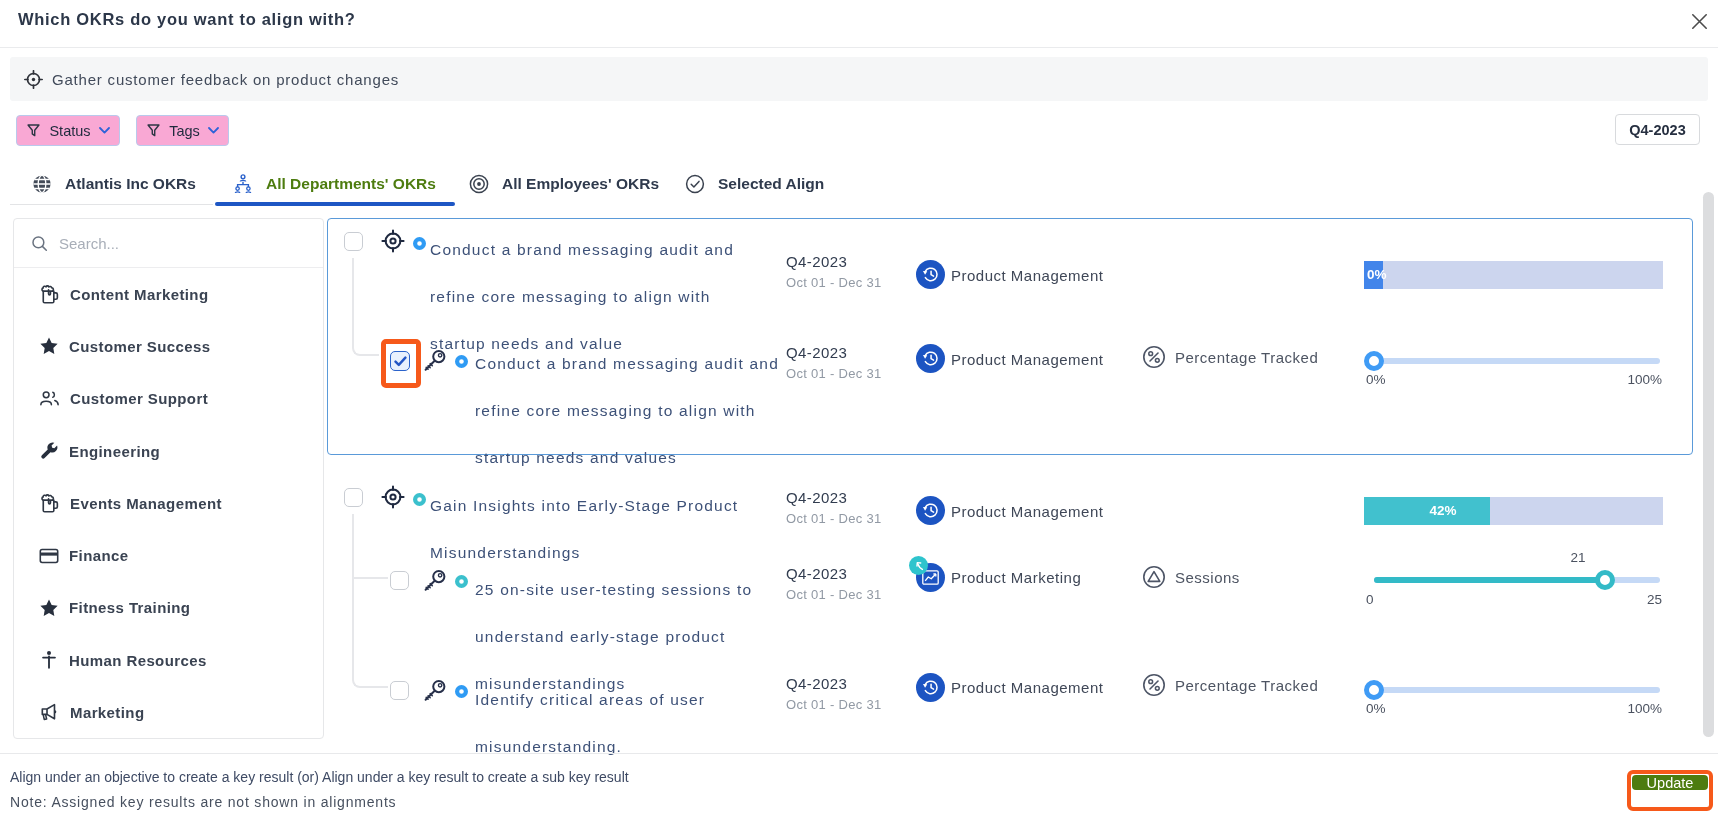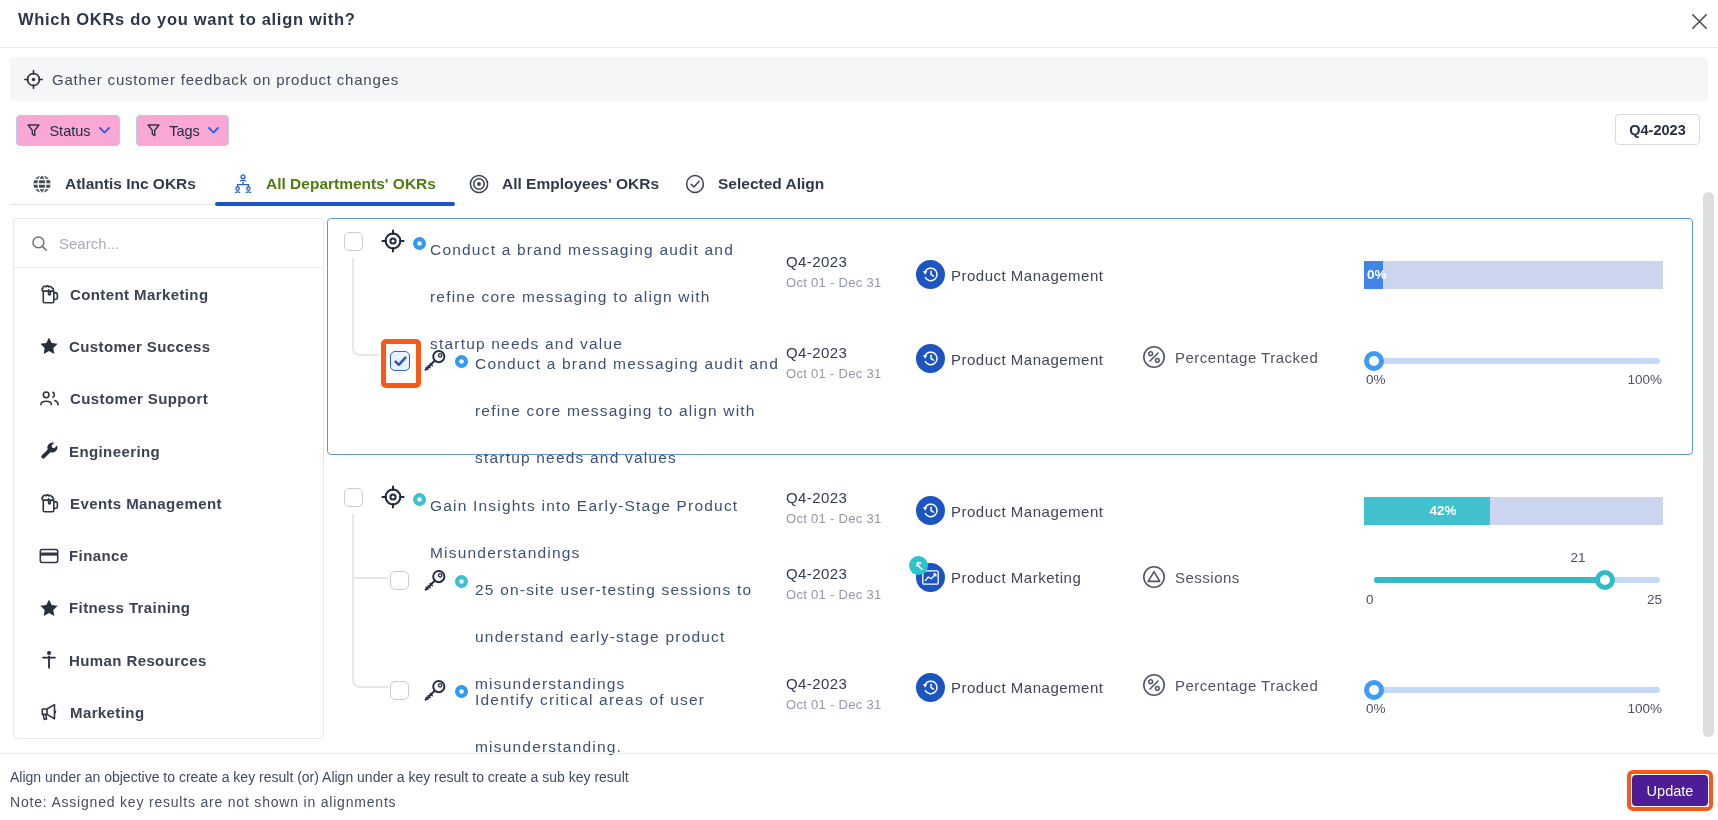--- a/index.html
+++ b/index.html
@@ -64,21 +64,21 @@
   
   .slider-track { width:286px; height:6px; border-radius:3px; background:#c5d9f6; position:relative; }
   .slider-fill { position:absolute; left:0; top:0; height:6px; border-radius:3px; }
   .slider-handle { position:absolute; width:20px; height:20px; border-radius:50%; background:#fff; }
   .sl-label { font-size:13.5px; color:#4b5260; }
 
   
   .hr-footer { left:0; top:753px; width:1718px; height:1px; background:#e8e9eb; }
   .foot-line1 { left:10px; top:769px; font-size:14px; color:#3e4a64; letter-spacing:0; }
   .foot-line2 { left:10px; top:794px; font-size:14px; color:#47505f; letter-spacing:.8px; }
-  .update-btn { left:1632px; top:775px; width:76px; height:31px; background:#4c1d95; border-radius:4px;
+  .update-btn { left:1632px; top:775px; width:76px; height:15px; background:#4d7c0f; border-radius:4px;
                 color:#fff; font-size:14.5px; display:flex; align-items:center; justify-content:center; cursor:pointer; }
   .update-ring { left:1627px; top:770px; width:86px; height:41px; border:4.5px solid #f6591a; border-radius:6px; }
 
   .scroll-thumb { left:1703px; top:192px; width:11px; height:545px; background:#dcdddf; border-radius:5.5px; }
 
   svg { display:block; }
 </style>
 </head>
 <body>
 

